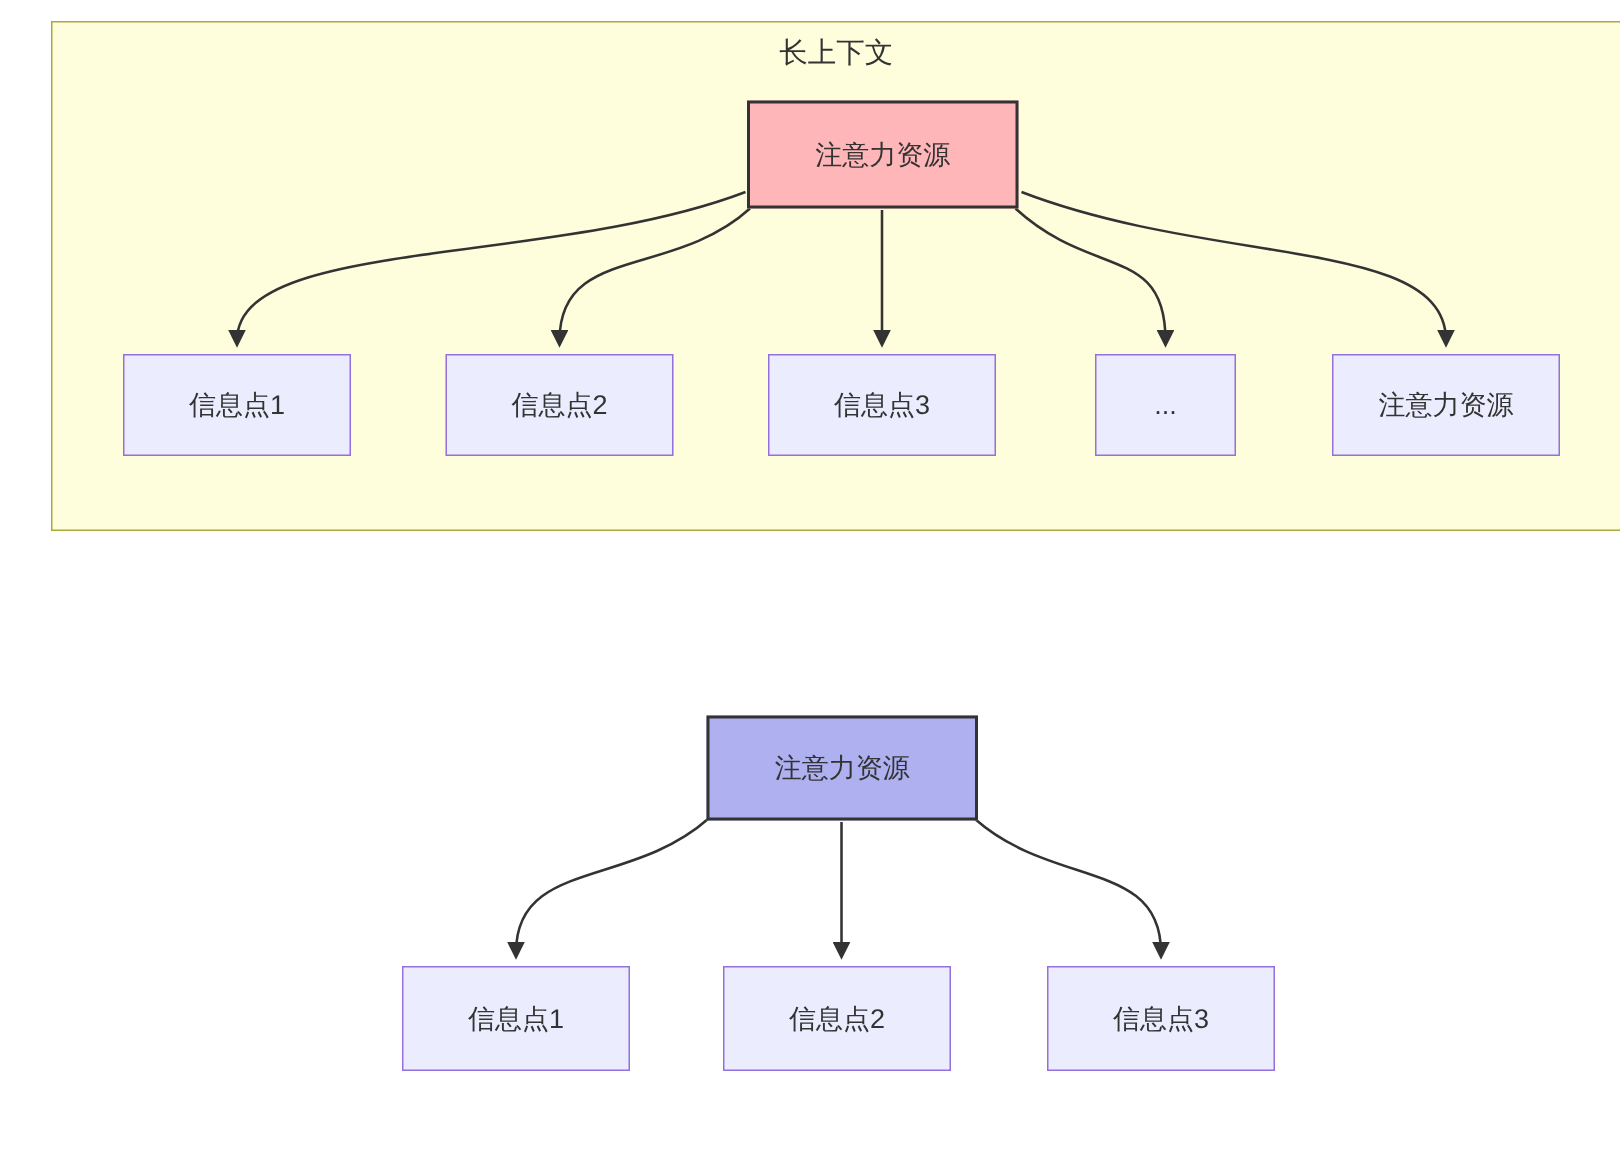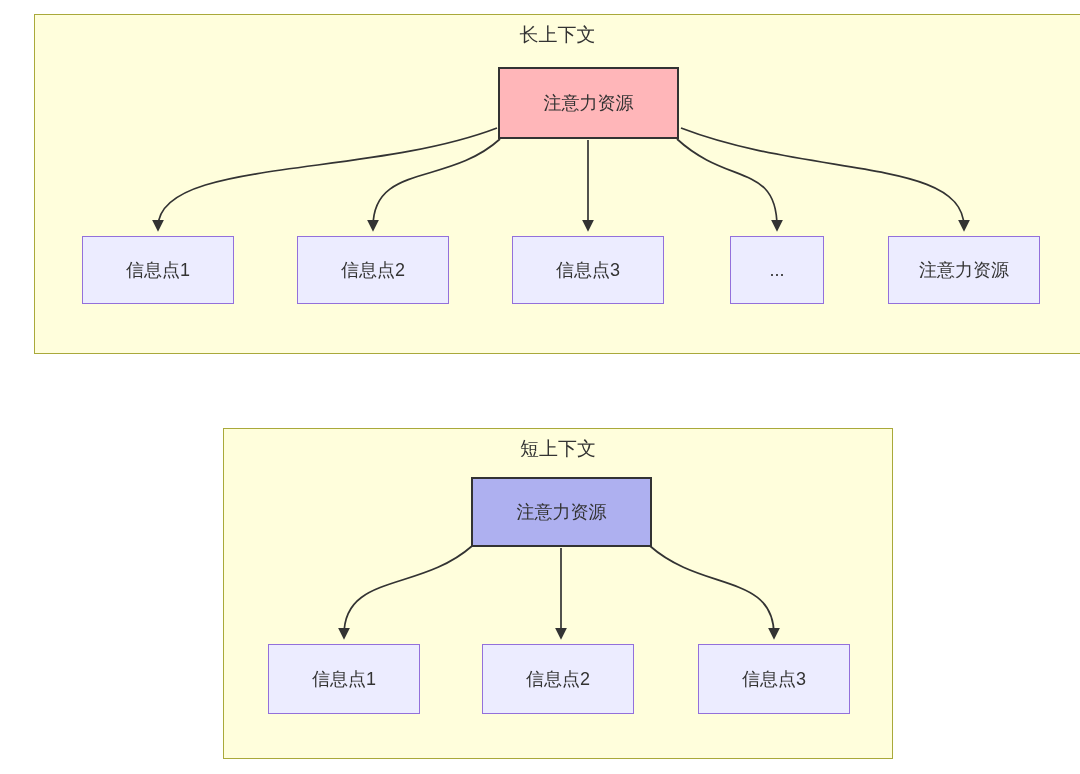--- a/index.html
+++ b/index.html
@@ -58,23 +58,20 @@
 </style>
 </head>
 <body>
 
 <div class="canvas">
 
   <div class="cluster" style="left:18px; top:14px; width:1047px; height:340px;">
     <div class="cluster-title">长上下文</div>
   </div>
 
-  <div class="cluster" style="left:207px; top:428px; width:670px; height:331px;">
-    <div class="cluster-title">短上下文</div>
-  </div>
 
   <svg class="edges" viewBox="0 0 1080 774" xmlns="http://www.w3.org/2000/svg">
     <defs>
       <marker id="arrow" viewBox="0 0 10 10" refX="6" refY="5" markerWidth="7" markerHeight="7" orient="auto-start-reverse">
         <path d="M0,0 L10,5 L0,10 z"></path>
       </marker>
     </defs>
 
     <path class="edge" d="M481,128 C350,178 142,158 142,227" marker-end="url(#arrow)"></path>
     <path class="edge" d="M484,139 C432,186 357,163 357,227" marker-end="url(#arrow)"></path>

